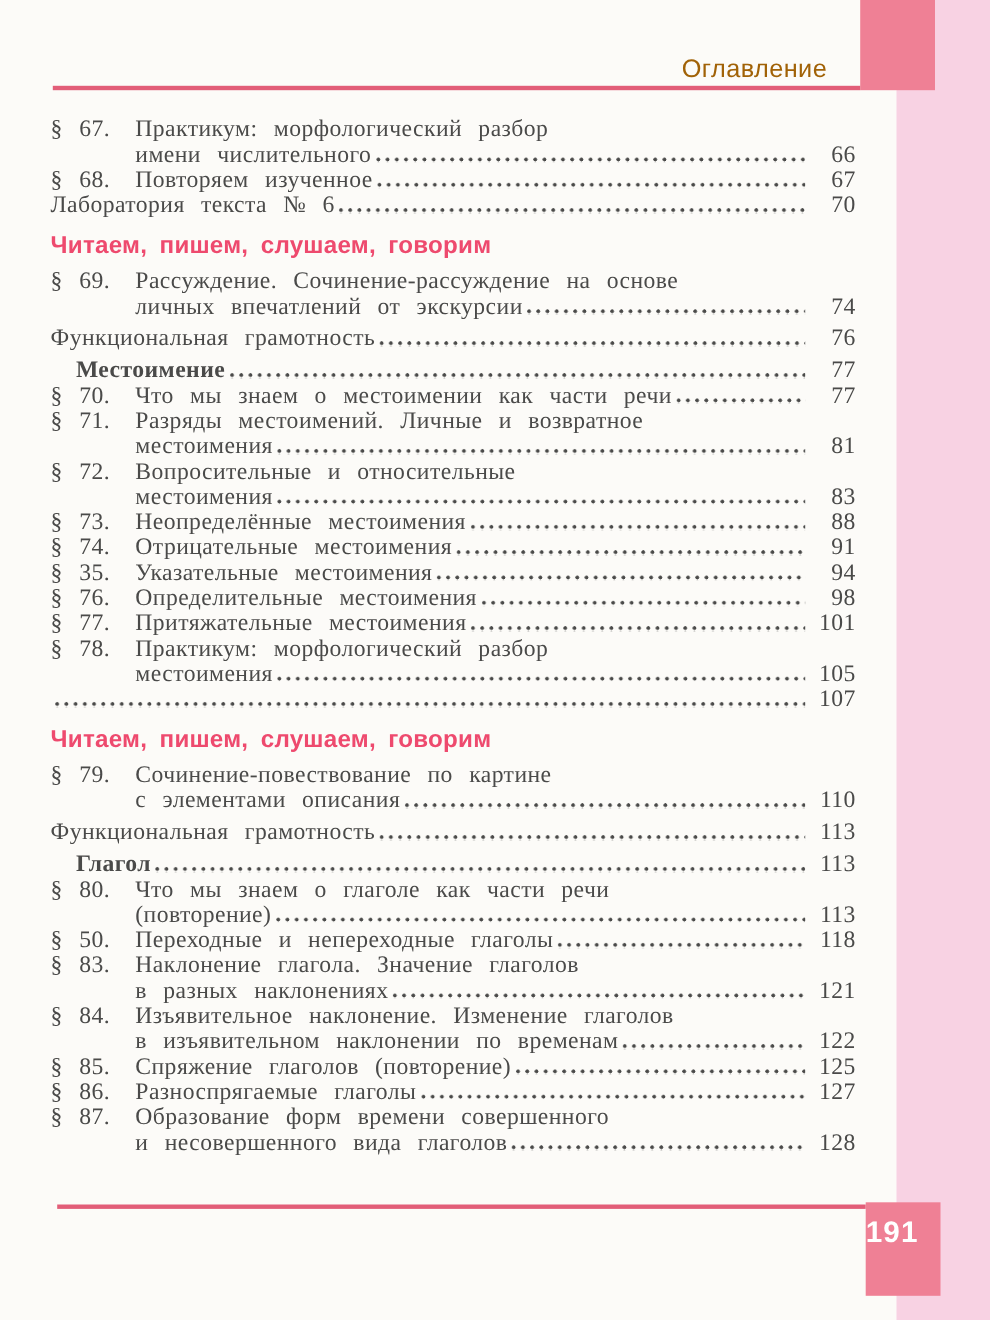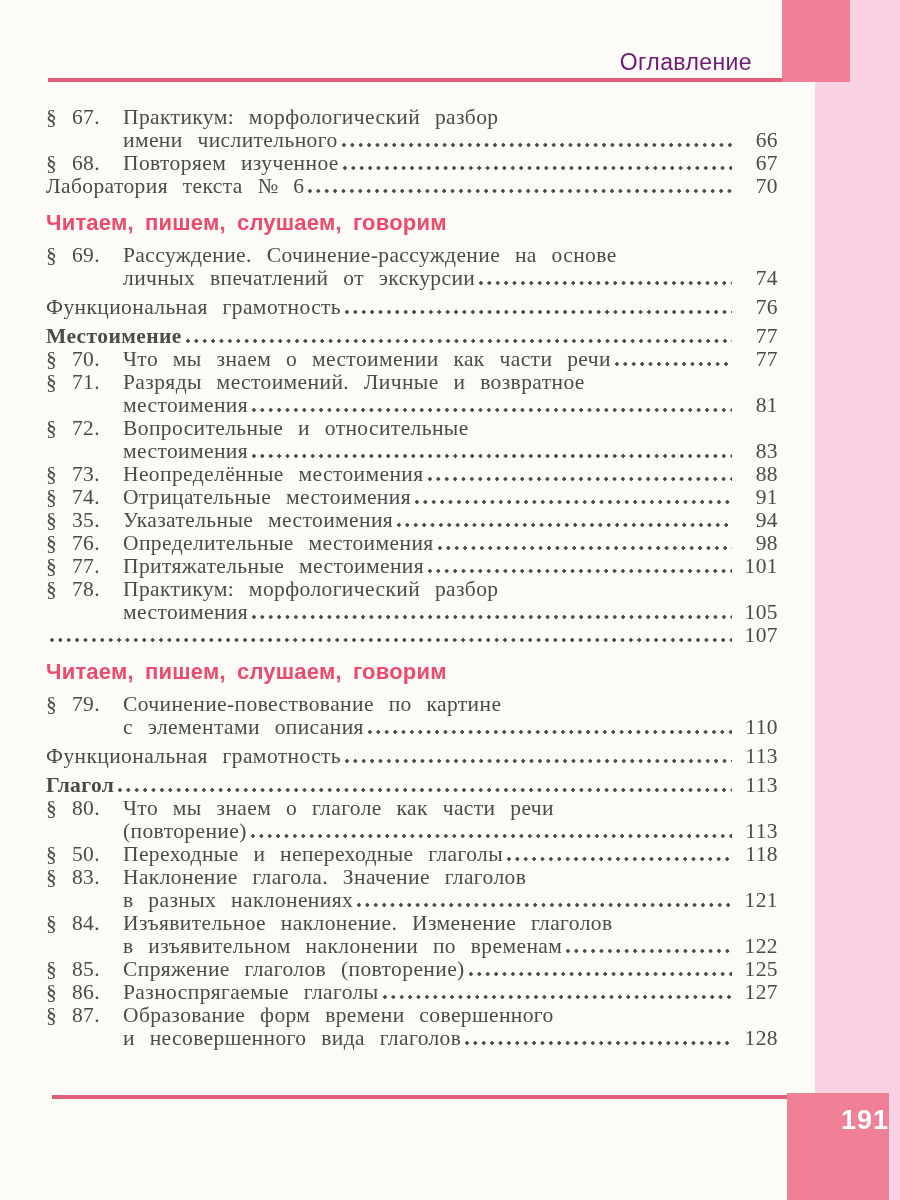--- a/index.html
+++ b/index.html
@@ -19,46 +19,46 @@
     color:var(--text-color);
   }
   
   .edge-strip{position:absolute;left:815px;top:0;width:85px;height:1200px;background:var(--light-pink);}
   
   .corner-tab{position:absolute;left:782px;top:0;width:68px;height:82px;background:var(--accent-pink);}
   
   .running-head{
     position:absolute;top:49px;right:148px;
     font-family:"Liberation Sans", sans-serif;
-    font-size:23px;color:#701a75;letter-spacing:0.4px;text-align:center;
+    font-size:23px;color:#a16207;letter-spacing:0.4px;text-align:center;
   }
   .top-rule{position:absolute;left:48px;top:78px;width:734px;height:4px;background:var(--rule-pink);}
   .bottom-rule{position:absolute;left:52px;top:1095px;width:735px;height:4px;background:var(--rule-pink);}
   
   .pagenum-box{
-    position:absolute;left:787px;top:1093px;width:68px;height:107px;
-    background:var(--accent-pink);text-align:right;padding-left:34px;
+    position:absolute;left:787px;top:1093px;width:68px;height:85px;
+    background:var(--accent-pink);text-align:left;
   }
   .pagenum-box span{
     display:inline-block;margin-top:12px;
     font-family:"Liberation Sans", sans-serif;font-weight:700;
     font-size:27px;color:#ffffff;letter-spacing:1px;
   }
   
   .toc{
     position:absolute;left:46px;top:106px;width:732px;
     font-size:21.5px;line-height:23px;
     letter-spacing:0.4px;word-spacing:0.42em;
   }
   .entry.gap{margin-top:6px;}
   .line{display:flex;align-items:baseline;}
   .num{flex:0 0 77px;}
   .indent{flex:0 0 77px;}
   .txt{white-space:nowrap;}
-  .txt.bold{font-weight:700;}
+  .txt.bold{font-weight:700;margin-left:23px;}
   .leader{
     flex:1 1 auto;align-self:stretch;min-width:10px;
     margin:0 6px 0 4px;
     background-image:radial-gradient(circle at 2px 2px, var(--text-color) 1.55px, rgba(0,0,0,0) 1.95px);
     background-size:8.4px 5px;
     background-repeat:repeat-x;
     background-position:left 0 bottom 4px;
   }
   .pg{flex:0 0 auto;min-width:40px;text-align:right;word-spacing:0;}
   .section-heading{

